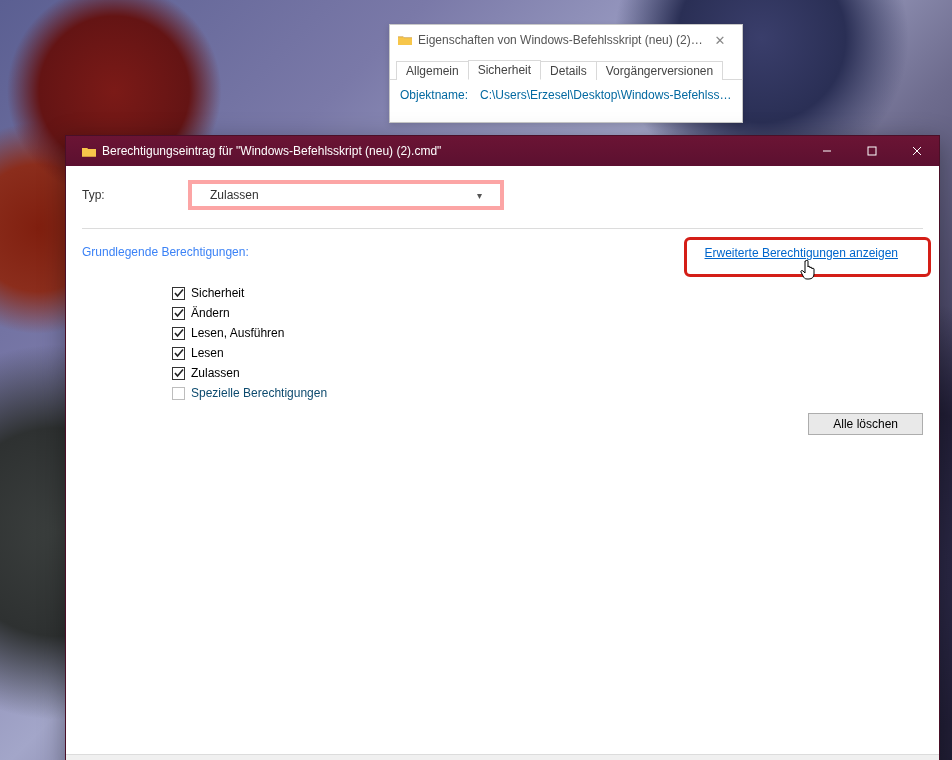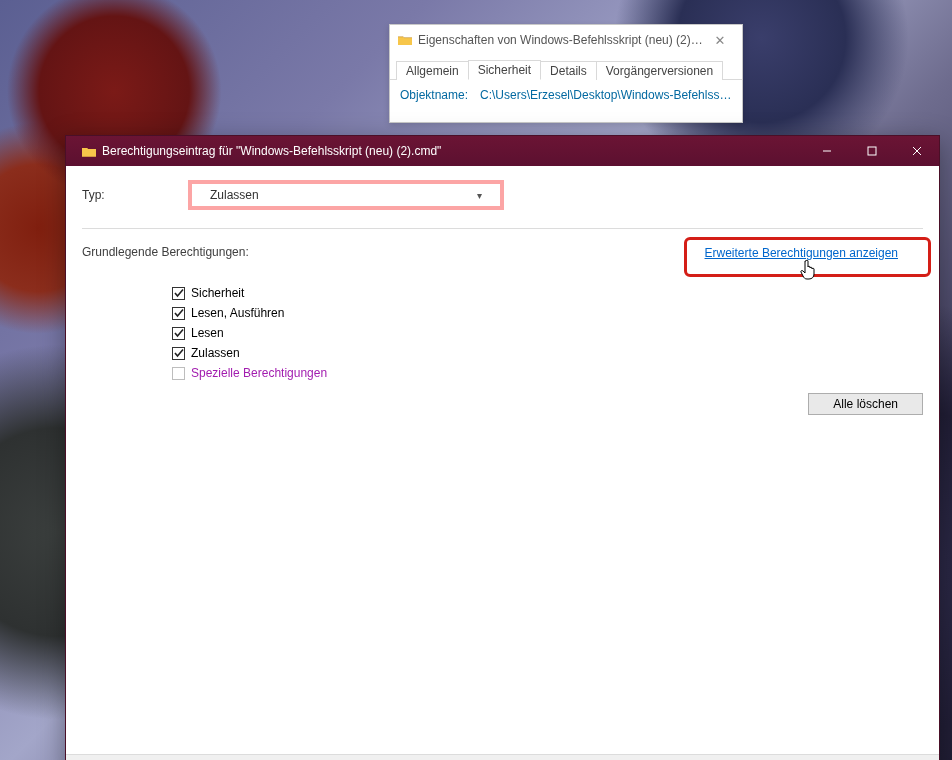--- a/index.html
+++ b/index.html
@@ -157,21 +157,21 @@
 
 .hr {
   height: 1px;
   background: #dcdcdc;
   margin: 6px 0 16px 0;
 }
 .perm-header {
   display: flex;
   align-items: flex-start;
 }
-.perm-header .lbl { flex: 1; color: #404040; }
+.perm-header .lbl { flex: 1; color: #3b82f6; }
 .adv-wrap {
   position: relative;
   border: 3px solid #d41e17;
   border-radius: 6px;
   padding: 6px 30px 14px 18px;
   margin-top: -8px;
   margin-right: -8px;
 }
 .adv-link {
   color: #0066cc;
@@ -199,21 +199,21 @@
   border: 1px solid #333;
   margin-right: 6px;
   display: inline-flex;
   align-items: center;
   justify-content: center;
   background: #fff;
   box-sizing: border-box;
 }
 .cbx.disabled { border-color: #bdbdbd; }
 .cbx svg { width: 10px; height: 10px; }
-.perm-item.disabled { color: #a21caf; }
+.perm-item.disabled { color: #0c4a6e; }
 
 .delete-all-row {
   display: flex;
   justify-content: flex-end;
   margin-top: 10px;
 }
 .btn {
   border: 1px solid #adadad;
   background: #e9e9e9;
   padding: 3px 24px;
@@ -320,20 +320,28 @@
             </svg>
           </span>
           <span>Sicherheit</span>
         </div>
         <div class="perm-item">
           <span class="cbx">
             <svg viewBox="0 0 10 10">
               <path d="M1 5l2.5 3L9 1.5" fill="none" stroke="#222" stroke-width="1.6"></path>
             </svg>
           </span>
+          <span>Ändern</span>
+        </div>
+        <div class="perm-item">
+          <span class="cbx">
+            <svg viewBox="0 0 10 10">
+              <path d="M1 5l2.5 3L9 1.5" fill="none" stroke="#222" stroke-width="1.6"></path>
+            </svg>
+          </span>
           <span>Lesen, Ausführen</span>
         </div>
         <div class="perm-item">
           <span class="cbx">
             <svg viewBox="0 0 10 10">
               <path d="M1 5l2.5 3L9 1.5" fill="none" stroke="#222" stroke-width="1.6"></path>
             </svg>
           </span>
           <span>Lesen</span>
         </div>

